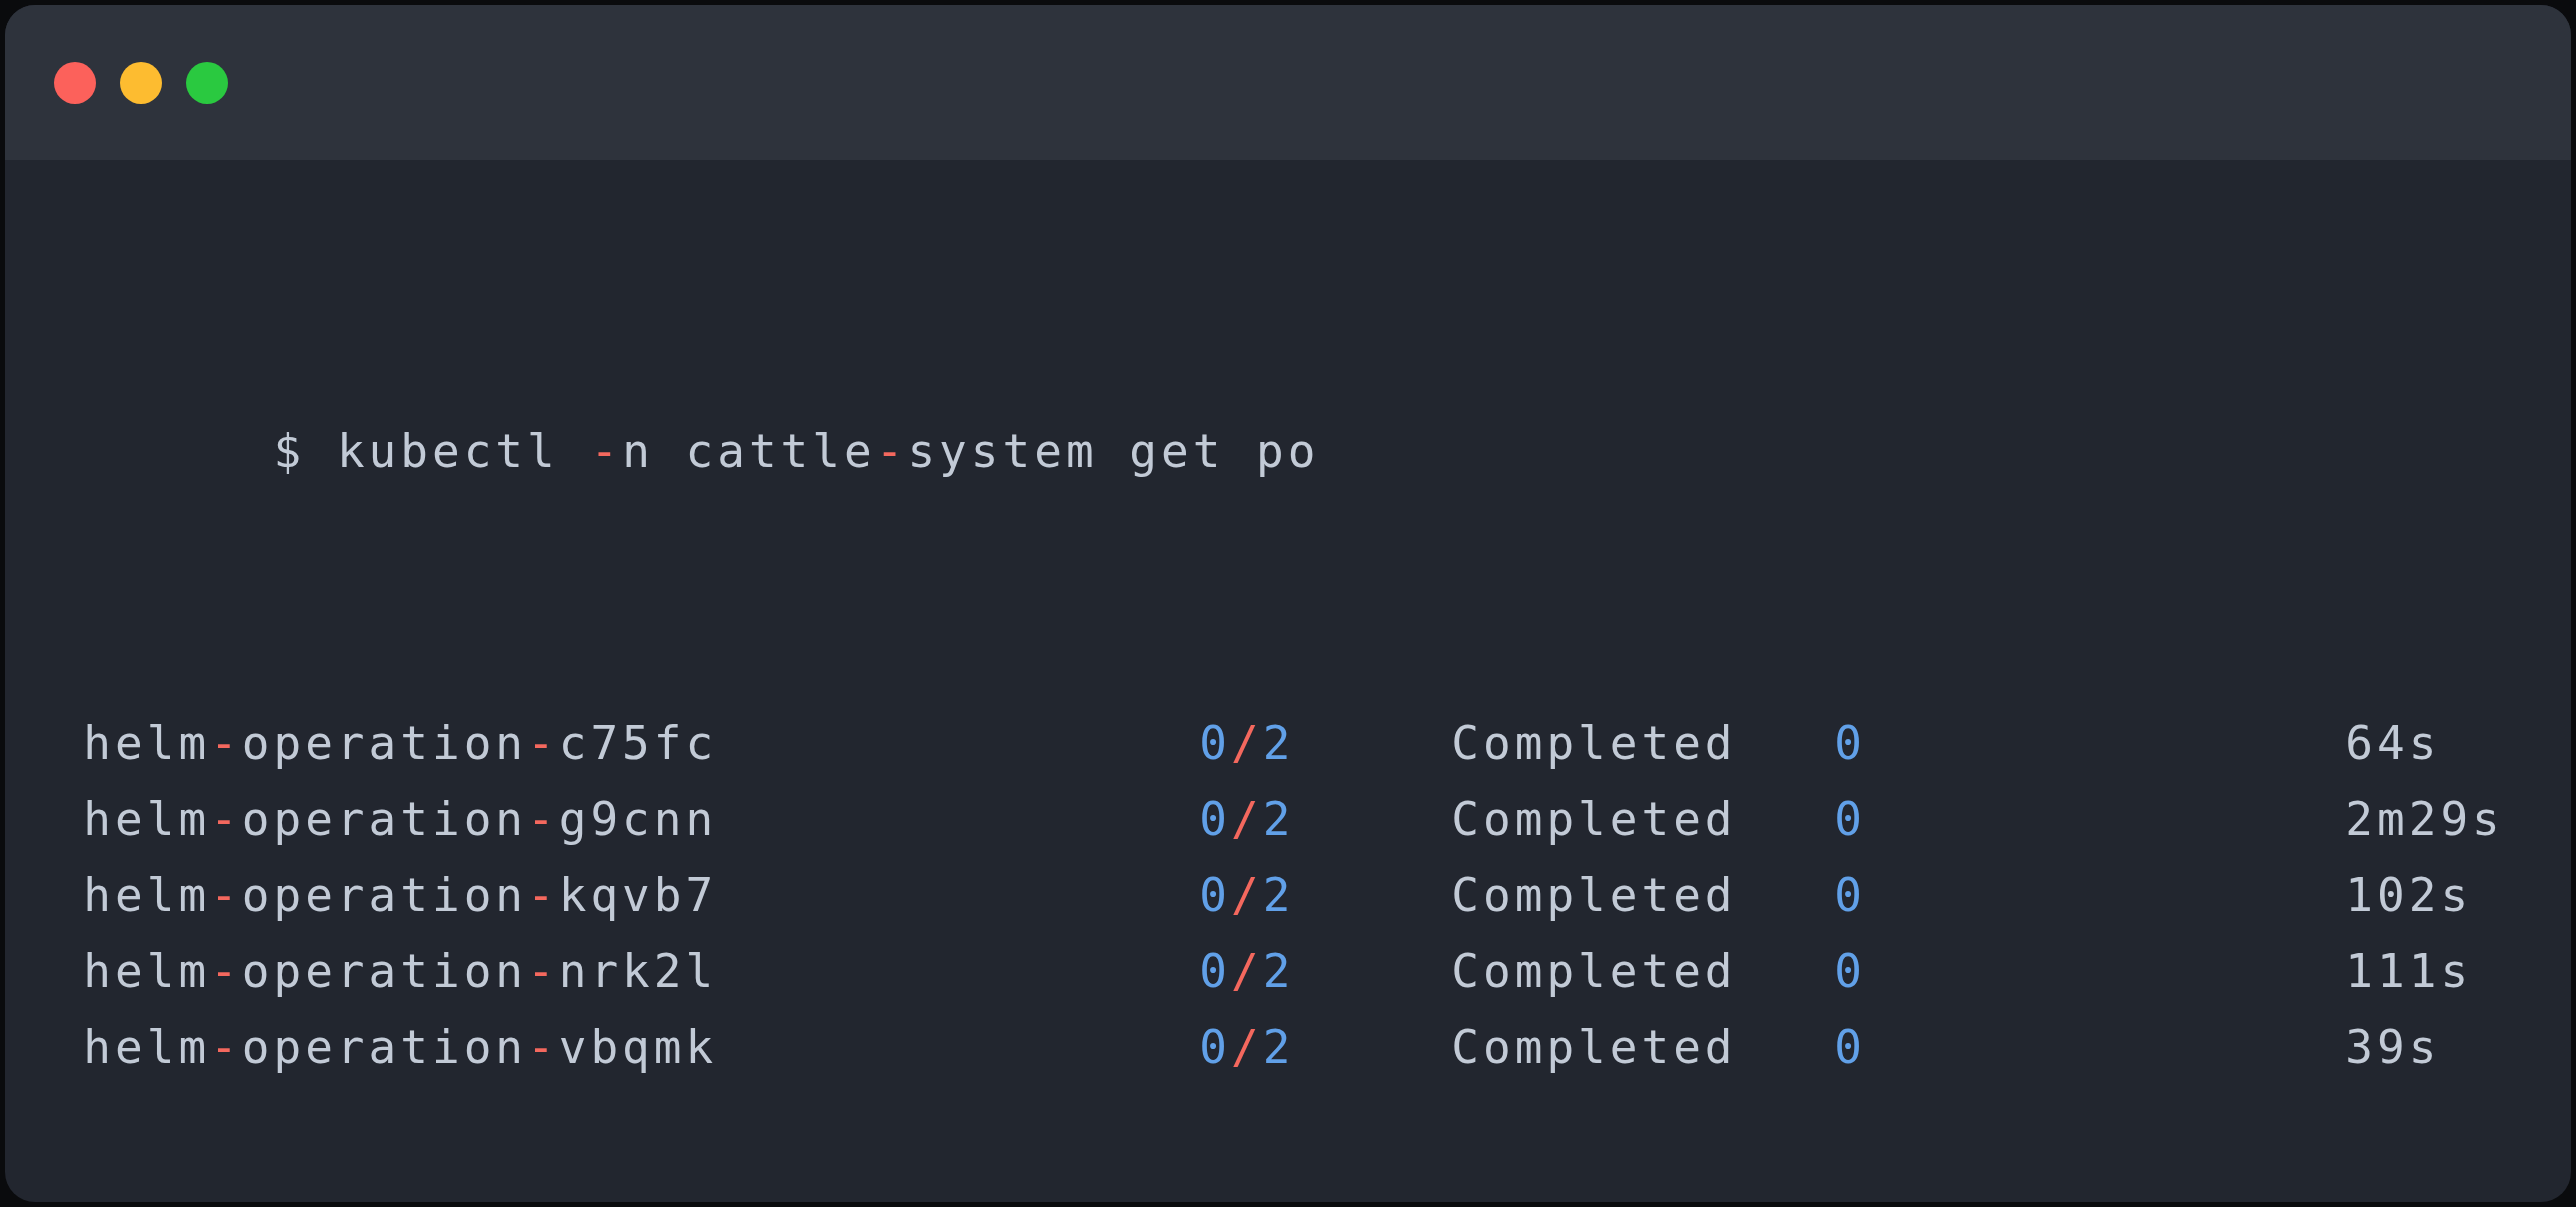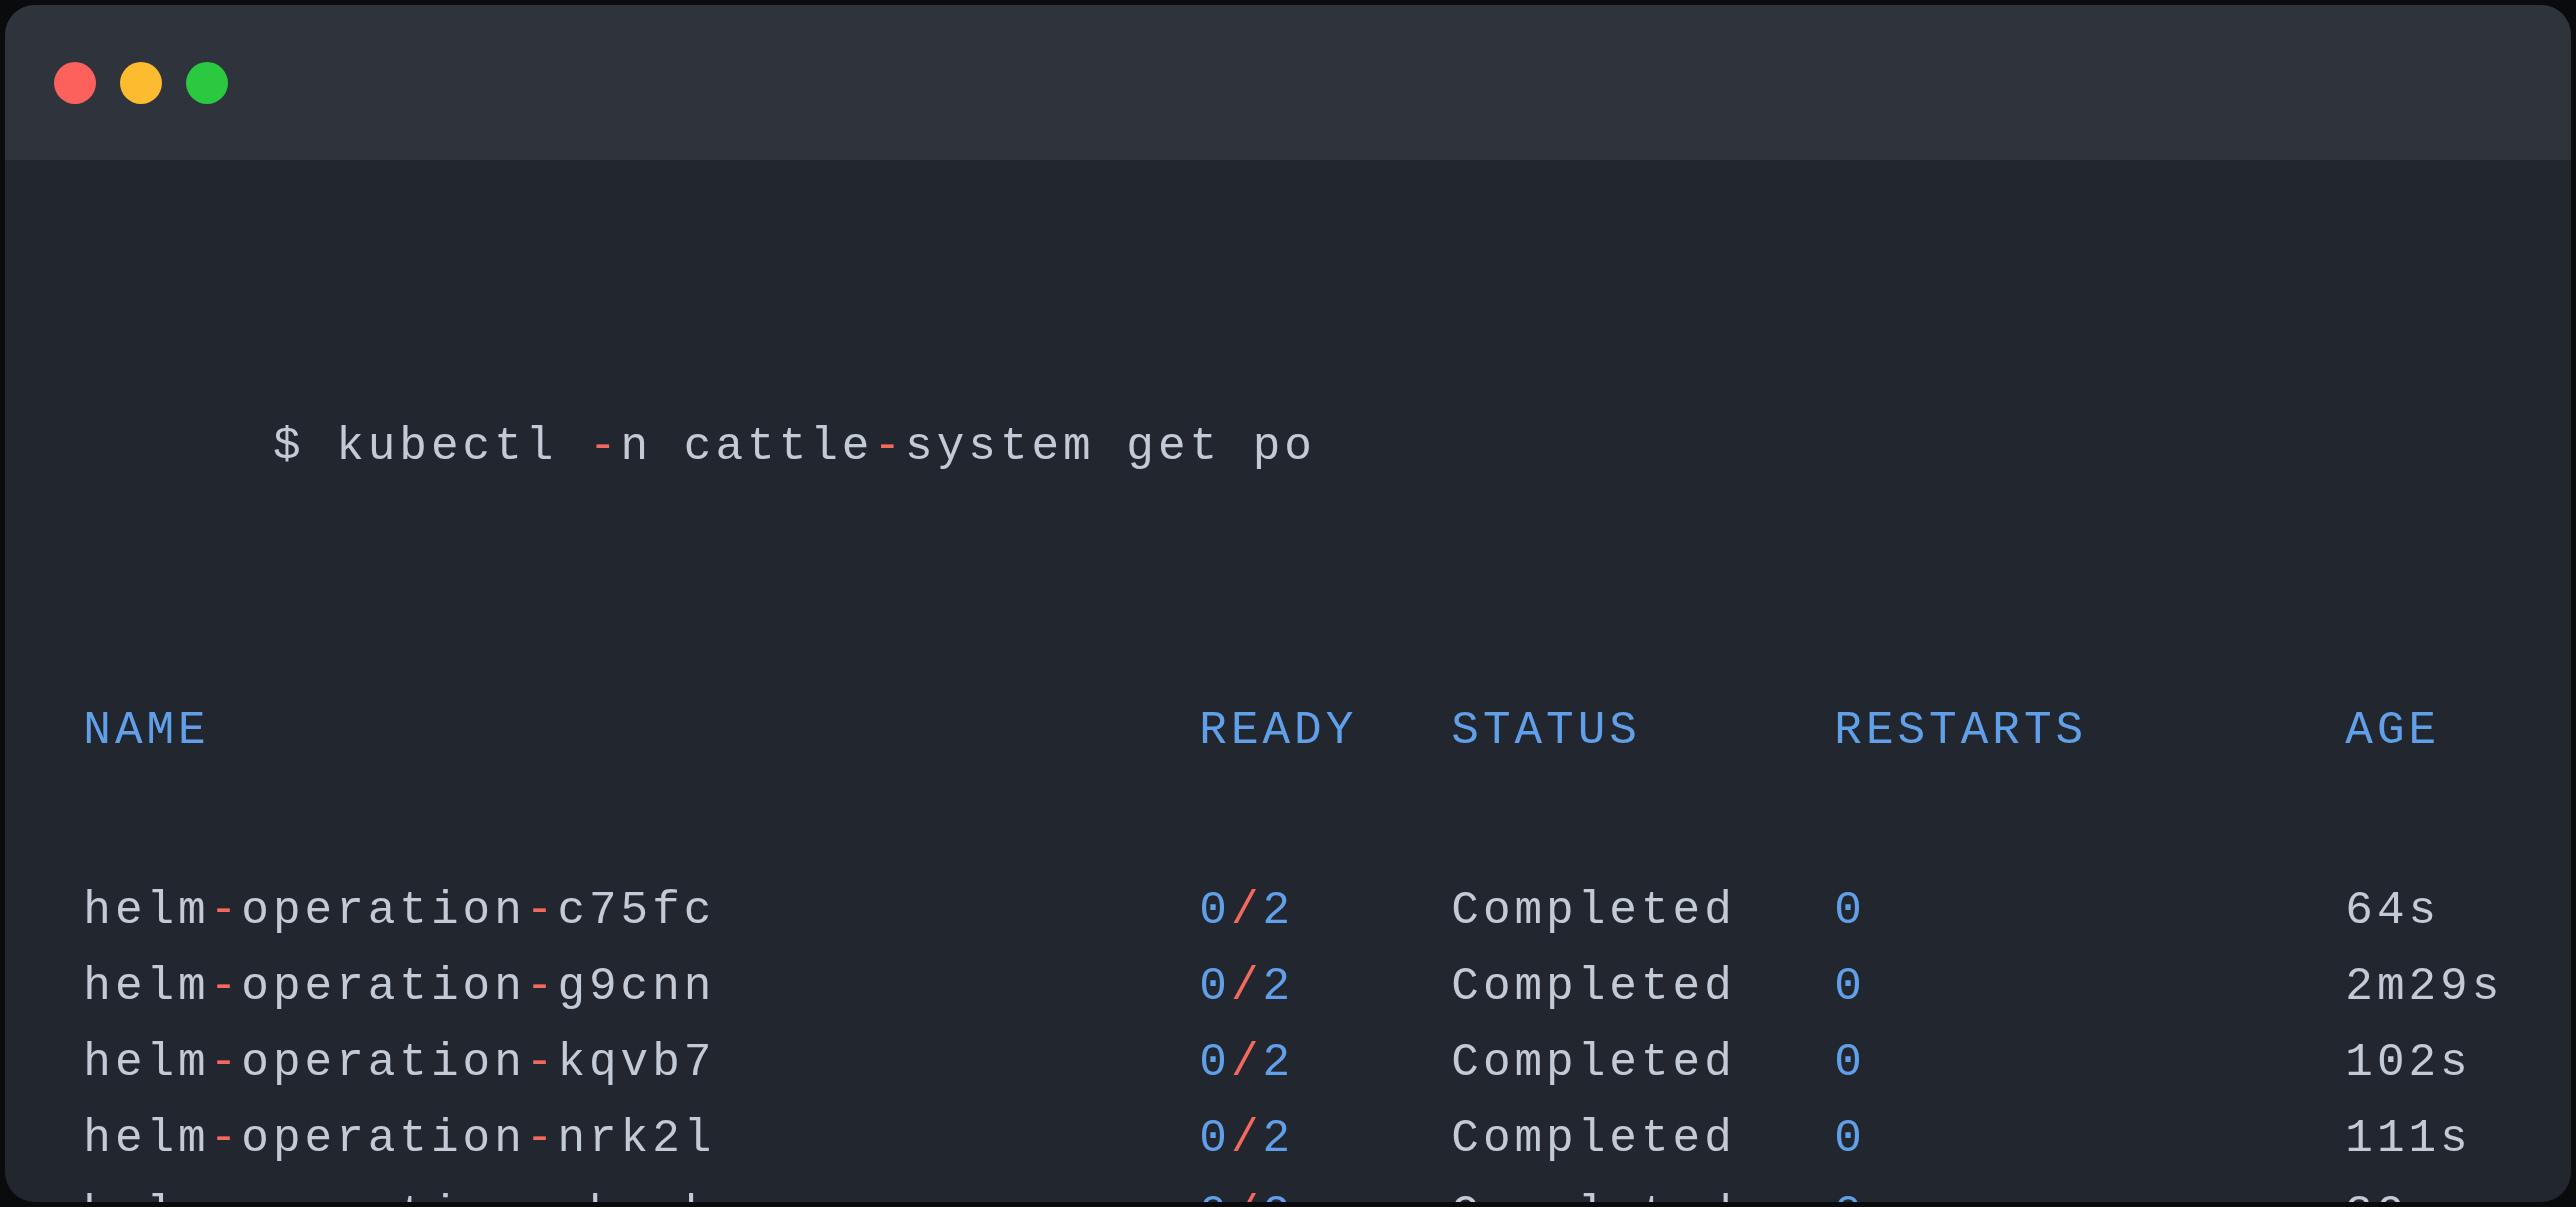--- a/index.html
+++ b/index.html
@@ -10,21 +10,20 @@
     background: var(--page-bg, #0a0b0d);
     overflow: hidden;
     font-family: "DejaVu Sans Mono", monospace;
   }
   .window {
     position: absolute;
     left: 5.3px; top: 5.3px; right: 5.3px; bottom: 5.3px;
     border-radius: 30px;
     overflow: hidden;
     background: var(--body-bg, #22262f);
-    font-family: Liberation Mono, monospace;
   }
   .titlebar {
     height: 155px;
     background: var(--titlebar-bg, #2e333c);
     display: flex;
     align-items: center;
     padding-left: 49px;
   }
   .dot {
     width: 42px; height: 42px;
@@ -62,17 +61,16 @@
     <span class="dot red"></span>
     <span class="dot yellow"></span>
     <span class="dot green"></span>
   </div>
 
   <div class="term">
     <div class="line">
       <span>$</span><span> </span><span id="command-text"><span class="fg">kubectl </span><span class="coral">-</span><span class="fg">n cattle</span><span class="coral">-</span><span class="fg">system get po</span></span>
     </div>
     <div class="line"></div>
-    <div class="line header-row" id="header-row"><span class="cell col-name">NAME</span><span class="cell col-ready">READY</span><span class="cell col-status">STATUS</span><span class="cell col-restarts">RESTARTS</span><span class="cell col-age">AGE</span></div>
     <div id="table-rows"><div class="line"><span class="cell col-name"><span class="fg">helm</span><span class="coral">-</span><span class="fg">operation</span><span class="coral">-</span><span class="fg">c75fc</span></span><span class="cell col-ready"><span class="blue">0</span><span class="coral">/</span><span class="blue">2</span></span><span class="cell col-status fg">Completed</span><span class="cell col-restarts"><span class="blue">0</span></span><span class="cell col-age fg">64s</span></div><div class="line"><span class="cell col-name"><span class="fg">helm</span><span class="coral">-</span><span class="fg">operation</span><span class="coral">-</span><span class="fg">g9cnn</span></span><span class="cell col-ready"><span class="blue">0</span><span class="coral">/</span><span class="blue">2</span></span><span class="cell col-status fg">Completed</span><span class="cell col-restarts"><span class="blue">0</span></span><span class="cell col-age fg">2m29s</span></div><div class="line"><span class="cell col-name"><span class="fg">helm</span><span class="coral">-</span><span class="fg">operation</span><span class="coral">-</span><span class="fg">kqvb7</span></span><span class="cell col-ready"><span class="blue">0</span><span class="coral">/</span><span class="blue">2</span></span><span class="cell col-status fg">Completed</span><span class="cell col-restarts"><span class="blue">0</span></span><span class="cell col-age fg">102s</span></div><div class="line"><span class="cell col-name"><span class="fg">helm</span><span class="coral">-</span><span class="fg">operation</span><span class="coral">-</span><span class="fg">nrk2l</span></span><span class="cell col-ready"><span class="blue">0</span><span class="coral">/</span><span class="blue">2</span></span><span class="cell col-status fg">Completed</span><span class="cell col-restarts"><span class="blue">0</span></span><span class="cell col-age fg">111s</span></div><div class="line"><span class="cell col-name"><span class="fg">helm</span><span class="coral">-</span><span class="fg">operation</span><span class="coral">-</span><span class="fg">vbqmk</span></span><span class="cell col-ready"><span class="blue">0</span><span class="coral">/</span><span class="blue">2</span></span><span class="cell col-status fg">Completed</span><span class="cell col-restarts"><span class="blue">0</span></span><span class="cell col-age fg">39s</span></div></div>
   </div>
 </div>
 
 
 </body></html>

